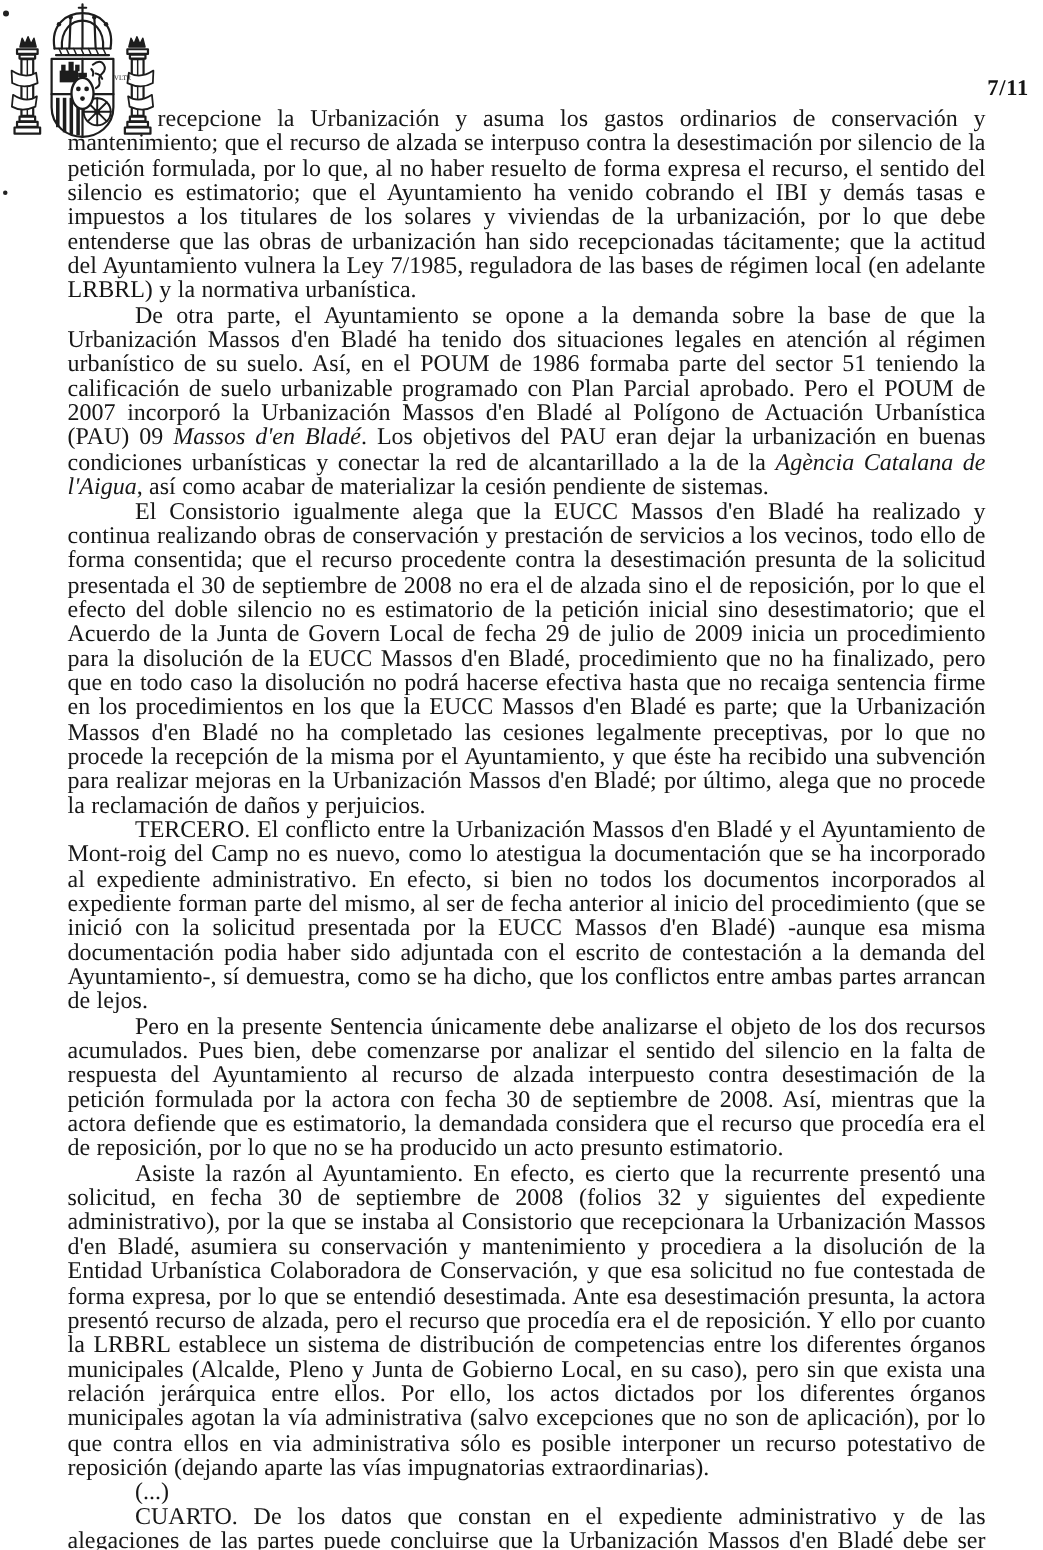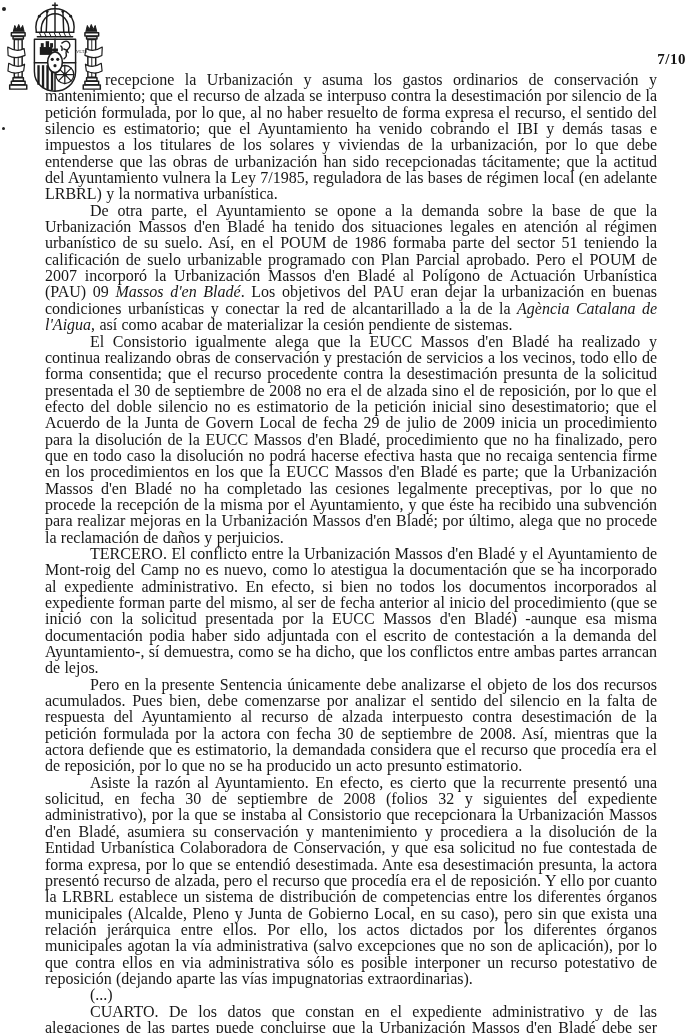--- a/index.html
+++ b/index.html
@@ -137,21 +137,21 @@
         <path d="M4.8 61.5 Q14 67.5 21 62.5 L20 69.5 Q11 73.5 4 69.5 Z" fill="#ffffff" stroke-width="1.2"></path>
       </g>
 
       <g transform="translate(104 0) scale(-1 1)">
         <use href="#pillarL" xlink:href="#pillarL"></use>
       </g>
     </g>
     <text x="73.5" y="51.5" font-size="4.6" fill="#1d1d1d" font-family="Liberation Serif, serif">VLTR</text>
   </svg>
 
-  <div class="pageno">7/10</div>
+  <div class="pageno">7/11</div>
 
   <div class="docbody" style="color: rgb(23, 23, 23);">
     <span class="stamp-spacer"></span>
 
   <p class="para noindent"><span>recepcione la Urbanización y asuma los gastos ordinarios de conservación y mantenimiento; que el recurso de alzada se interpuso contra la desestimación por silencio de la petición formulada, por lo que, al no haber resuelto de forma expresa el recurso, el sentido del silencio es estimatorio; que el Ayuntamiento ha venido cobrando el IBI y demás tasas e impuestos a los titulares de los solares y viviendas de la urbanización, por lo que debe entenderse que las obras de urbanización han sido recepcionadas tácitamente; que la actitud del Ayuntamiento vulnera la Ley 7/1985, reguladora de las bases de régimen local (en adelante LRBRL) y la normativa urbanística.</span></p>
       <p class="para"><span>De otra parte, el Ayuntamiento se opone a la demanda sobre la base de que la Urbanización Massos d'en Bladé ha tenido dos situaciones legales en atención al régimen urbanístico de su suelo. Así, en el POUM de 1986 formaba parte del sector 51 teniendo la calificación de suelo urbanizable programado con Plan Parcial aprobado. Pero el POUM de 2007 incorporó la Urbanización Massos d'en Bladé al Polígono de Actuación Urbanística (PAU) 09 </span><span class="it">Massos d'en Bladé</span><span>. Los objetivos del PAU eran dejar la urbanización en buenas condiciones urbanísticas y conectar la red de alcantarillado a la de la </span><span class="it">Agència Catalana de l'Aigua</span><span>, así como acabar de materializar la cesión pendiente de sistemas.</span></p>
       <p class="para"><span>El Consistorio igualmente alega que la EUCC Massos d'en Bladé ha realizado y continua realizando obras de conservación y prestación de servicios a los vecinos, todo ello de forma consentida; que el recurso procedente contra la desestimación presunta de la solicitud presentada el 30 de septiembre de 2008 no era el de alzada sino el de reposición, por lo que el efecto del doble silencio no es estimatorio de la petición inicial sino desestimatorio; que el Acuerdo de la Junta de Govern Local de fecha 29 de julio de 2009 inicia un procedimiento para la disolución de la EUCC Massos d'en Bladé, procedimiento que no ha finalizado, pero que en todo caso la disolución no podrá hacerse efectiva hasta que no recaiga sentencia firme en los procedimientos en los que la EUCC Massos d'en Bladé es parte; que la Urbanización Massos d'en Bladé no ha completado las cesiones legalmente preceptivas, por lo que no procede la recepción de la misma por el Ayuntamiento, y que éste ha recibido una subvención para realizar mejoras en la Urbanización Massos d'en Bladé; por último, alega que no procede la reclamación de daños y perjuicios.</span></p>
       <p class="para"><span>TERCERO. El conflicto entre la Urbanización Massos d'en Bladé y el Ayuntamiento de Mont-roig del Camp no es nuevo, como lo atestigua la documentación que se ha incorporado al expediente administrativo. En efecto, si bien no todos los documentos incorporados al expediente forman parte del mismo, al ser de fecha anterior al inicio del procedimiento (que se inició con la solicitud presentada por la EUCC Massos d'en Bladé) -aunque esa misma documentación podia haber sido adjuntada con el escrito de contestación a la demanda del Ayuntamiento-, sí demuestra, como se ha dicho, que los conflictos entre ambas partes arrancan de lejos.</span></p>
       <p class="para"><span>Pero en la presente Sentencia únicamente debe analizarse el objeto de los dos recursos acumulados. Pues bien, debe comenzarse por analizar el sentido del silencio en la falta de respuesta del Ayuntamiento al recurso de alzada interpuesto contra desestimación de la petición formulada por la actora con fecha 30 de septiembre de 2008. Así, mientras que la actora defiende que es estimatorio, la demandada considera que el recurso que procedía era el de reposición, por lo que no se ha producido un acto presunto estimatorio.</span></p>
       <p class="para"><span>Asiste la razón al Ayuntamiento. En efecto, es cierto que la recurrente presentó una solicitud, en fecha 30 de septiembre de 2008 (folios 32 y siguientes del expediente administrativo), por la que se instaba al Consistorio que recepcionara la Urbanización Massos d'en Bladé, asumiera su conservación y mantenimiento y procediera a la disolución de la Entidad Urbanística Colaboradora de Conservación, y que esa solicitud no fue contestada de forma expresa, por lo que se entendió desestimada. Ante esa desestimación presunta, la actora presentó recurso de alzada, pero el recurso que procedía era el de reposición. Y ello por cuanto la LRBRL establece un sistema de distribución de competencias entre los diferentes órganos municipales (Alcalde, Pleno y Junta de Gobierno Local, en su caso), pero sin que exista una relación jerárquica entre ellos. Por ello, los actos dictados por los diferentes órganos municipales agotan la vía administrativa (salvo excepciones que no son de aplicación), por lo que contra ellos en via administrativa sólo es posible interponer un recurso potestativo de reposición (dejando aparte las vías impugnatorias extraordinarias).</span></p>

